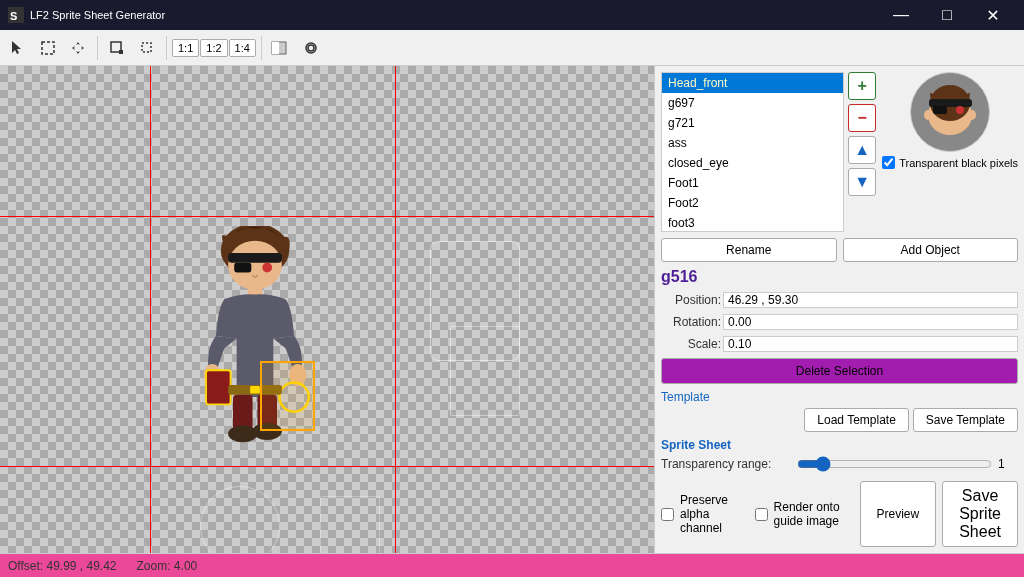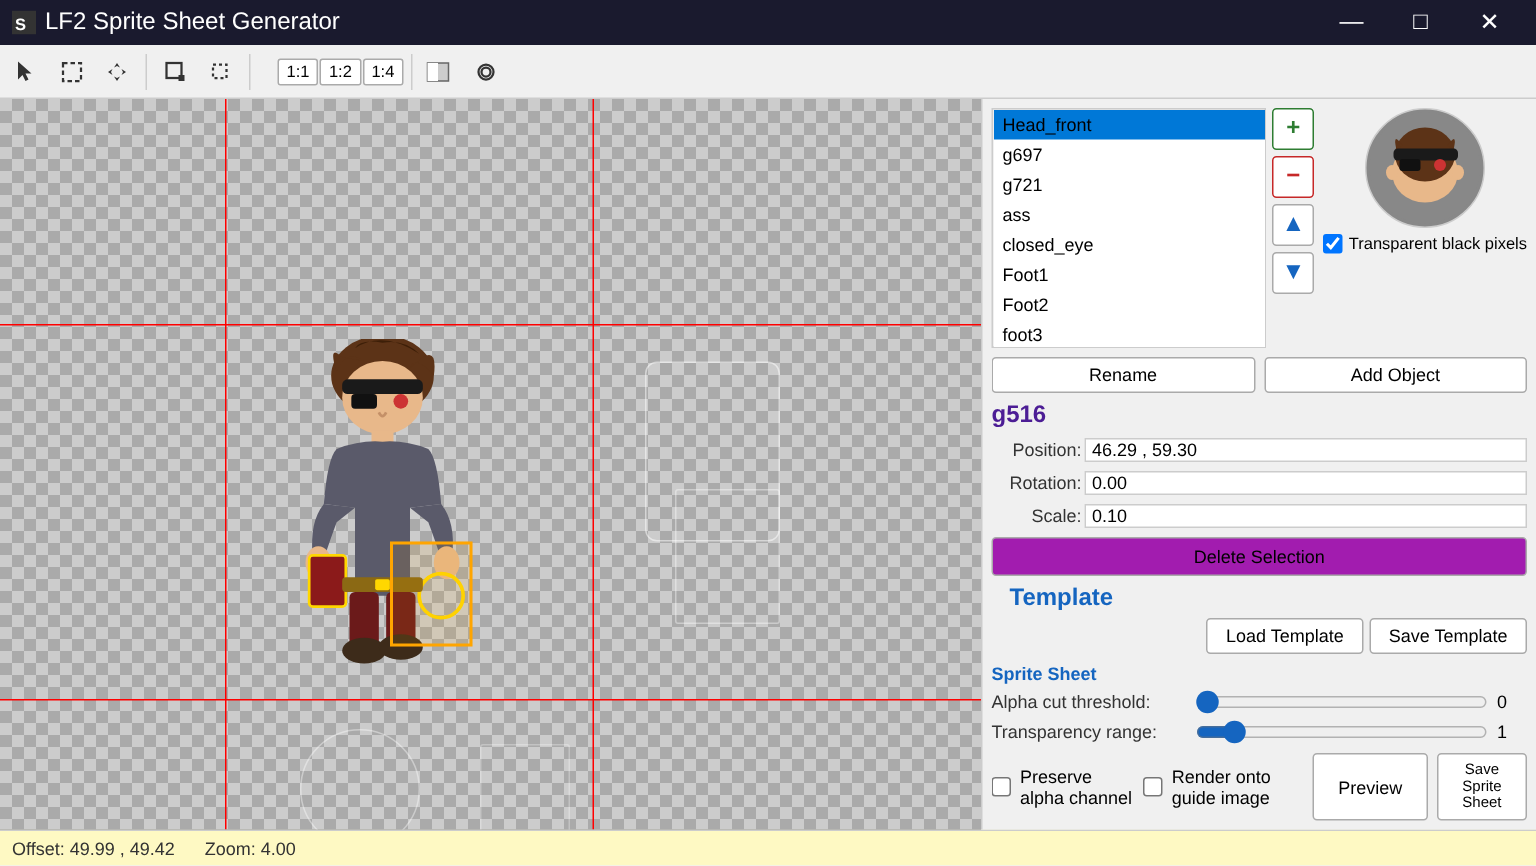--- a/index.html
+++ b/index.html
@@ -8,21 +8,21 @@
     .title-bar {
       background: #1a1a2e;
       color: white;
       height: 30px;
       display: flex;
       align-items: center;
       padding: 0 8px;
       user-select: none;
     }
     .title-bar-icon { width: 16px; height: 16px; margin-right: 6px; }
-    .title-bar-title { flex: 1; font-size: 16px; }
+    .title-bar-title { flex: 1; font-size: 11px; }
     .title-bar-controls { display: flex; gap: 0; }
     .title-bar-btn {
       width: 46px; height: 30px;
       background: transparent; border: none; color: white;
       font-size: 16px; cursor: pointer; display: flex; align-items: center; justify-content: center;
     }
 
     .toolbar {
       background: #f0f0f0;
       border-bottom: 1px solid #ccc;
@@ -32,21 +32,21 @@
       padding: 0 4px;
       gap: 2px;
     }
     .toolbar-btn {
       width: 28px; height: 28px;
       background: transparent; border: 1px solid transparent;
       cursor: pointer; display: flex; align-items: center; justify-content: center;
       font-size: 14px; border-radius: 2px;
     }
     .toolbar-separator { width: 1px; height: 24px; background: #ccc; margin: 0 3px; }
-    .toolbar-scale-group { display: flex; align-items: center; gap: 1px; margin-left: 13px; }
+    .toolbar-scale-group { display: flex; align-items: center; gap: 1px; margin-left: 0; }
     .scale-btn {
       padding: 2px 5px; font-size: 11px; border: 1px solid #aaa;
       background: white; cursor: pointer; border-radius: 2px;
     }
 
     .main-content {
       display: flex;
       height: calc(577px - 30px - 36px - 24px);
     }
 
@@ -137,21 +137,21 @@
       background: white;
       overflow-y: auto;
       max-height: 160px;
     }
     .list-item {
       padding: 3px 6px;
       cursor: pointer;
       white-space: nowrap;
       font-size: 12px;
     }
-    .list-item.selected { background: #0078d7; color: #000000; }
+    .list-item.selected { background: #0078d7; color: #fef9c3; }
 
     .list-buttons {
       display: flex;
       flex-direction: column;
       gap: 4px;
     }
     .icon-btn {
       width: 28px; height: 28px;
       border: 1px solid #aaa; background: white;
       display: flex; align-items: center; justify-content: center;
@@ -193,21 +193,21 @@
     }
 
     .delete-btn {
       width: 100%; padding: 5px;
       border: 1px solid #aaa; background: #a21caf;
       cursor: pointer; font-size: 12px; border-radius: 3px;
       text-align: center;
     }
 
     .template-section { display: flex; flex-direction: column; gap: 4px; }
-    .template-label { color: #1565c0; font-weight: bold; font-size: 16px; margin-left: 12px; }
+    .template-label { color: #1565c0; font-weight: normal; font-size: 12px; }
     .template-btn {
       padding: 4px 12px;
       border: 1px solid #aaa; background: white;
       cursor: pointer; font-size: 12px; border-radius: 3px;
     }
     .template-row { display: flex; gap: 4px; justify-content: flex-end; }
 
     .sprite-sheet-section { display: flex; flex-direction: column; gap: 4px; }
     .section-label { color: #1565c0; font-weight: bold; font-size: 12px; }
 
@@ -226,26 +226,26 @@
       margin-top: auto;
     }
     .preview-btn {
       padding: 5px 16px;
       border: 1px solid #aaa; background: white;
       cursor: pointer; font-size: 12px; border-radius: 3px;
     }
     .save-sprite-btn {
       padding: 5px 16px;
       border: 1px solid #aaa; background: white;
-      cursor: pointer; font-size: 10px; border-radius: 3px;
+      cursor: pointer; font-size: 16px; border-radius: 3px;
     }
 
     .status-bar {
       height: 24px;
-      background: #fef9c3;
+      background: #ec4899;
       border-top: 1px solid #ccc;
       display: flex;
       align-items: center;
       padding: 0 8px;
       font-size: 12px;
       color: #333;
       gap: 20px;
     }
 
     
@@ -452,25 +452,20 @@
       <span class="template-label">Template</span>
       <div class="template-row">
         <button class="template-btn">Load Template</button>
         <button class="template-btn">Save Template</button>
       </div>
     </div>
 
     <div class="sprite-sheet-section">
       <span class="section-label">Sprite Sheet</span>
       <div class="slider-row">
-        <span class="slider-label">Alpha cut threshold:</span>
-        <input type="range" class="slider-input" min="0" max="255" value="0" style="">
-        <span class="slider-value">0</span>
-      </div>
-      <div class="slider-row">
         <span class="slider-label">Transparency range:</span>
         <input type="range" class="slider-input" min="0" max="10" value="1" style="">
         <span class="slider-value">1</span>
       </div>
     </div>
 
     <div style="display:flex; flex-direction:row; gap:4px; margin-top:auto;">
       <div class="checkbox-row">
         <input type="checkbox" id="preserve" style="">
         <label for="preserve">Preserve alpha channel</label>

